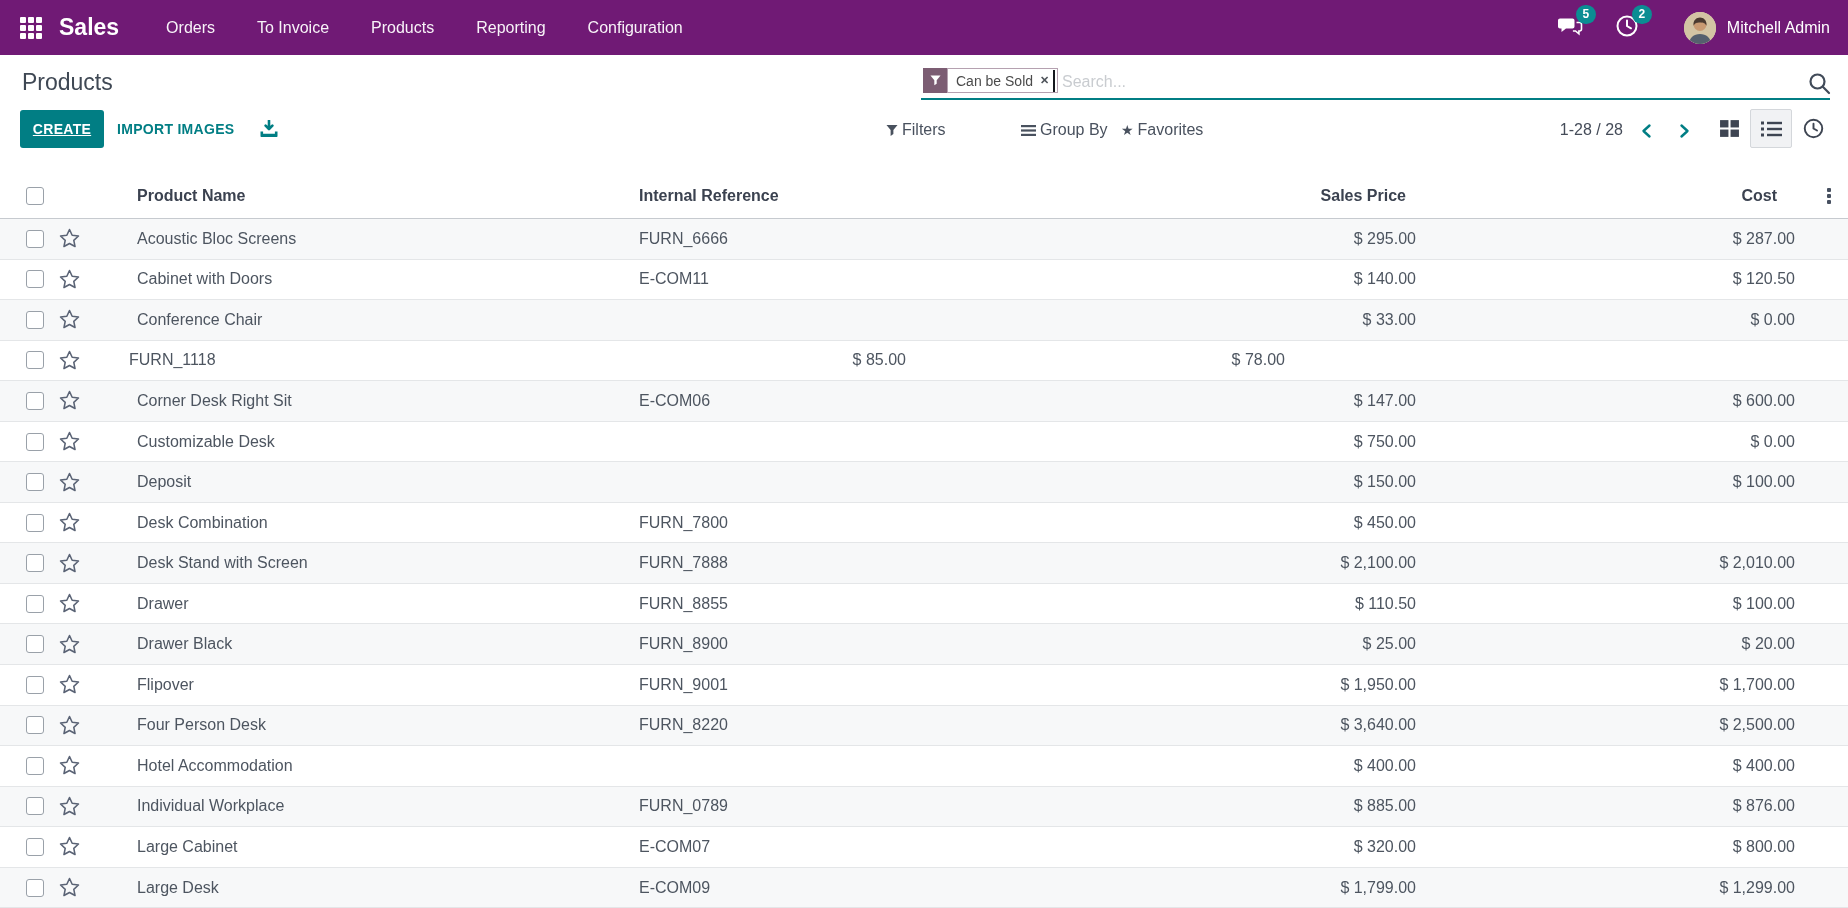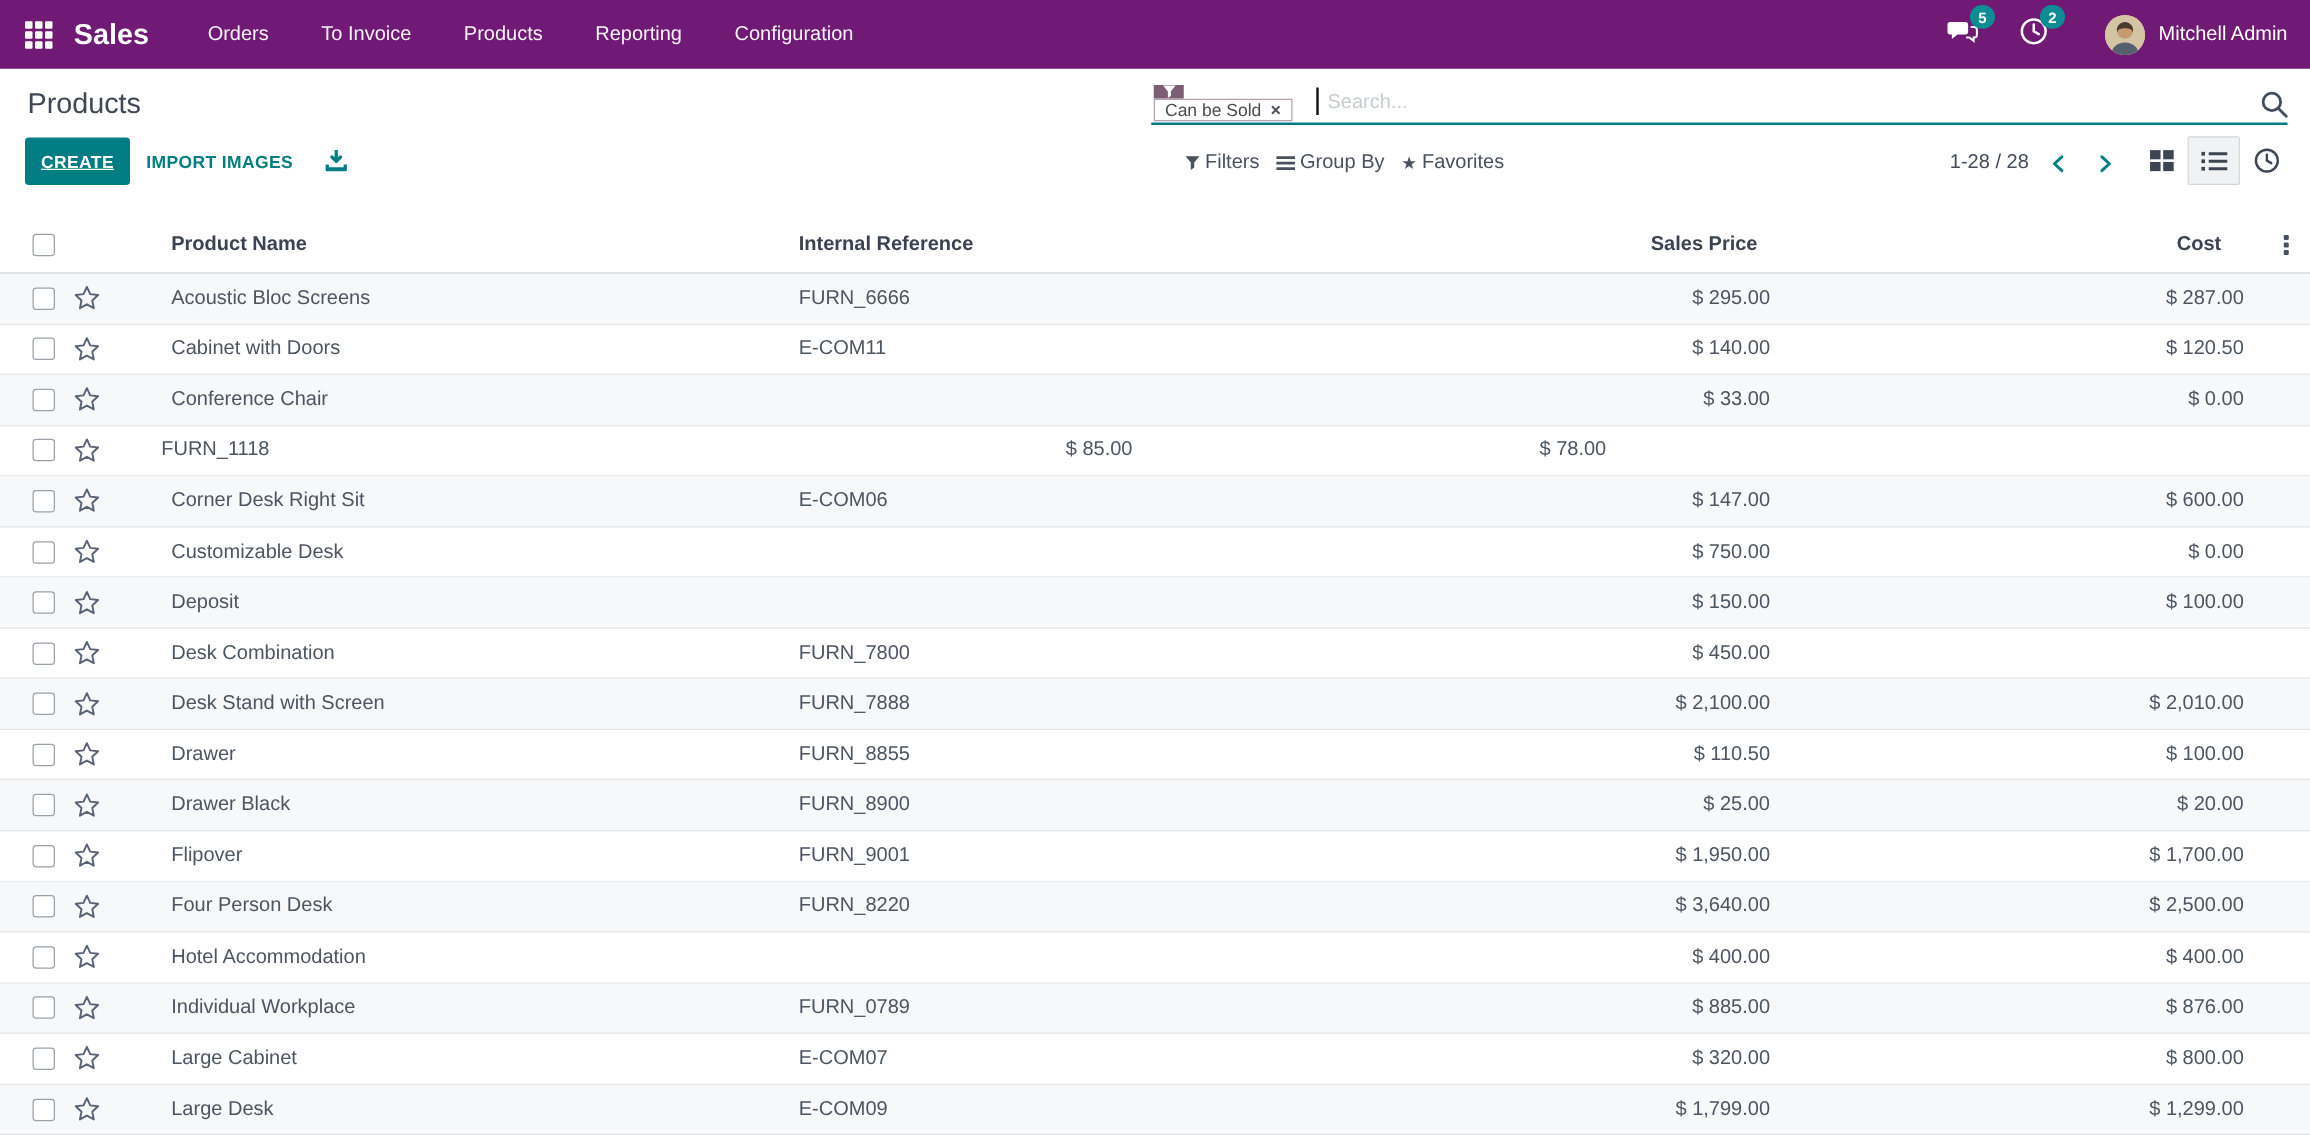--- a/index.html
+++ b/index.html
@@ -21,21 +21,21 @@
   .avatar { width:32px; height:32px; border-radius:50%; overflow:hidden; margin-right:11px; background:#d8c9ab; flex:none; }
   .user-name { color:#fff; font-size:16px; margin-right:18px; }
 
   
   .page-title { position:absolute; left:22px; top:69px; font-size:23px; color:#3f4854; }
   .btn-create { position:absolute; left:20px; top:110px; width:84px; height:38px; background:#017e84; border:none; border-radius:3px; color:#fff; font-family:inherit; font-size:14px; font-weight:bold; letter-spacing:.3px; cursor:pointer;text-decoration:underline; }
   .btn-import { position:absolute; left:117px; top:110px; height:38px; line-height:38px; color:#017e84; font-size:14px; font-weight:bold; letter-spacing:.3px; cursor:pointer; }
   .dl-icon { position:absolute; left:259px; top:120px; cursor:pointer; }
 
   
-  .facet { position:absolute; left:923px; top:68px; height:25px; display:flex; cursor:pointer;flex-direction:column; }
+  .facet { position:absolute; left:923px; top:68px; height:25px; display:flex; cursor:pointer; }
   .facet-ico { width:24px; background:#7c5d73; display:flex; align-items:center; justify-content:center; }
   .facet-label { display:flex; align-items:center; border:1px solid #b5a1b0; background:#fff; padding:0 8px; font-size:14px; color:#4b4b4b; gap:7px; }
   .facet-x { font-size:11px; font-weight:bold; color:#4f545b; cursor:pointer; }
   .caret { position:absolute; left:1053px; top:70px; width:2px; height:22px; background:#15181d; }
   .search-ph { position:absolute; left:1062px; top:73px; font-size:16px; color:#c9ccd0; }
   .search-underline { position:absolute; left:921px; top:98px; width:909px; height:2px; background:#017e84; }
   .search-mag { position:absolute; left:1807px; top:71px; cursor:pointer; }
 
   
   .fbtn { position:absolute; top:120px; height:20px; display:flex; align-items:center; gap:4px; font-size:16px; color:#49515e; cursor:pointer; }
@@ -146,21 +146,21 @@
   <div class="caret"></div>
   <div class="search-ph">Search...</div>
   <div class="search-underline"></div>
   <div class="search-mag">
     <svg width="25" height="25" viewBox="0 0 25 25">
       <circle cx="10.5" cy="10.5" r="7" fill="none" stroke="#414b59" stroke-width="2.2"></circle>
       <path d="M15.8 15.8L22 22" stroke="#414b59" stroke-width="2.2" stroke-linecap="round"></path>
     </svg>
   </div>
 
-  <div class="fbtn" style="left:948px;">
+  <div class="fbtn" style="left:886px;">
     <svg width="12" height="13" viewBox="0 0 13 13">
         <path d="M0.5 0.5h12L8 6v4.2L5 12.4V6z" fill="#49515e"></path>
       </svg>
     <span>Filters</span>
   </div>
   <div class="fbtn" style="left:1021px;">
     <svg width="15" height="13" viewBox="0 0 15 13">
       <rect x="0" y="1" width="15" height="2.2" fill="#49515e"></rect>
         <rect x="0" y="5.4" width="15" height="2.2" fill="#49515e"></rect>
         <rect x="0" y="9.8" width="15" height="2.2" fill="#49515e"></rect>

